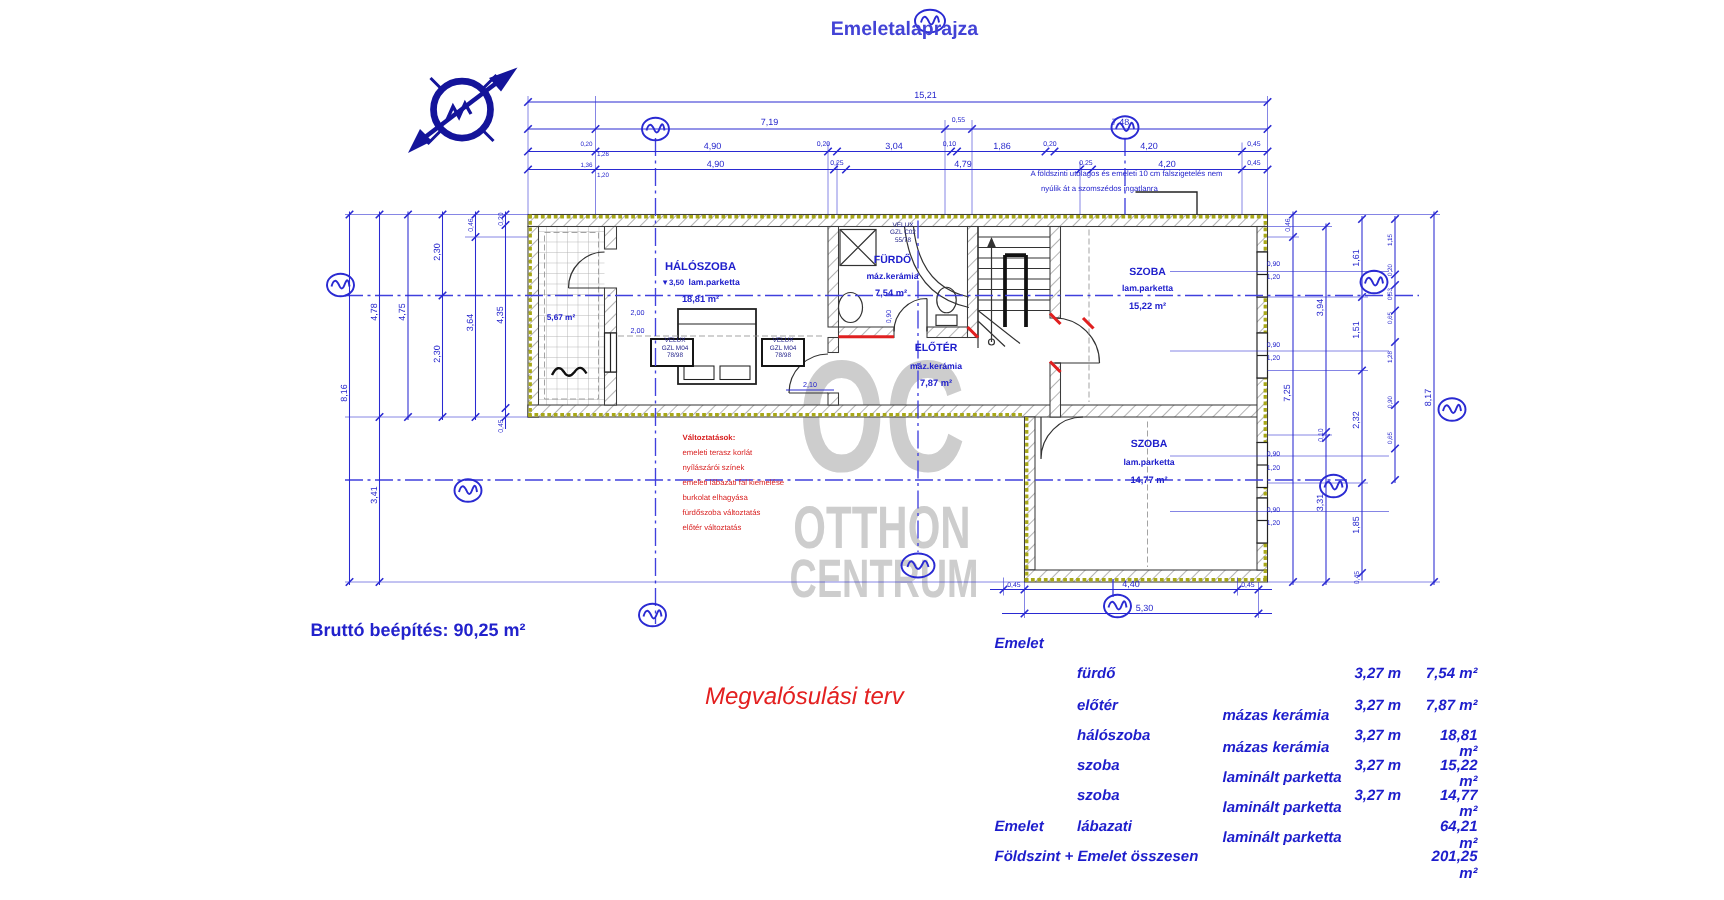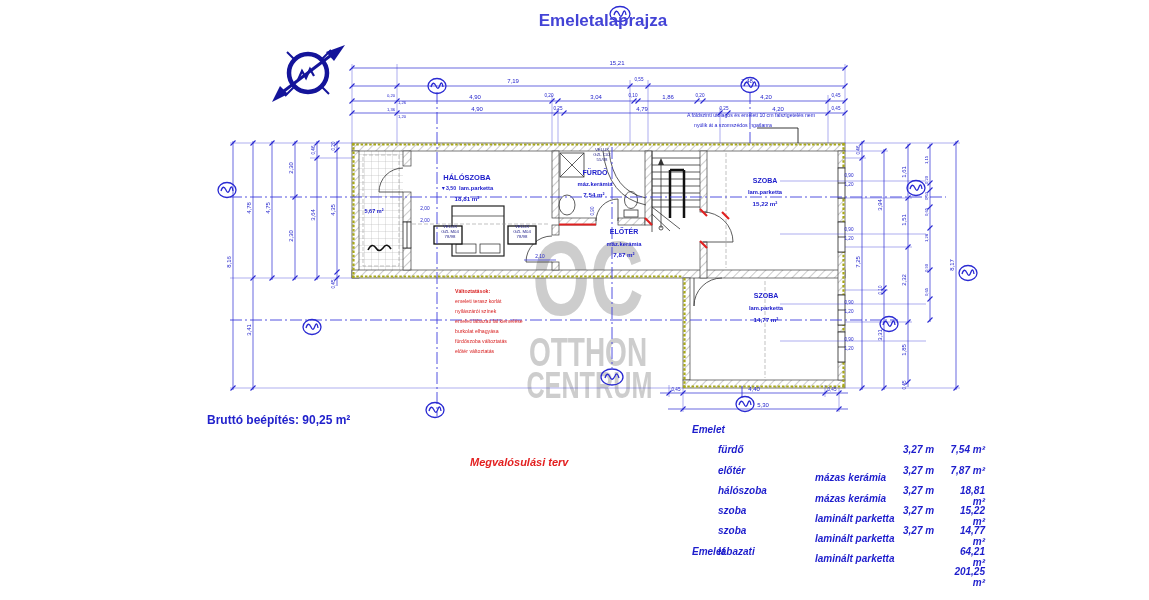--- a/index.html
+++ b/index.html
@@ -27,30 +27,30 @@
   .redmark{stroke:#e02020;stroke-width:2.1;fill:none;}
   .bub{stroke:#2a2ad2;fill:none;stroke-width:1.3;}
   text.d{fill:#2525cc;font-size:6px;text-anchor:middle;font-family:"Liberation Sans",sans-serif;}
   text.s5{font-size:4.6px;} text.s42{font-size:4.2px;} text.s48{font-size:4.8px;}
   text.rl{fill:#2020cc;font-weight:bold;text-anchor:middle;font-family:"Liberation Sans",sans-serif;}
   text.vx{fill:#26268c;font-size:4.3px;text-anchor:middle;font-family:"Liberation Sans",sans-serif;}
   text.chg{fill:#d81f1f;font-size:5.2px;text-anchor:start;font-family:"Liberation Sans",sans-serif;}
   text.note{fill:#2525cc;font-size:5.2px;text-anchor:start;font-family:"Liberation Sans",sans-serif;}
   
   .title{position:absolute;left:538px;top:11px;width:130px;text-align:center;z-index:3;
-         color:#4343d6;font-weight:bold;font-size:17px;}
+         color:#4343d6;font-weight:bold;font-size:13px;}
   .gross{position:absolute;left:207px;top:413px;z-index:3;color:#2222cc;font-weight:bold;font-size:12px;}
-  .plantype{position:absolute;left:470px;top:456px;z-index:3;color:#e32020;font-weight:bold;
-            font-style:italic;font-size:11px;}
+  .plantype{position:absolute;left:470px;top:456px;z-index:3;color:#e32020;font-weight:normal;
+            font-style:italic;font-size:16px;}
   .summary{position:absolute;left:663px;top:424px;z-index:3;display:grid;
            grid-template-columns:55px 97px 88px 42px 40px;grid-auto-rows:20.3px;
            color:#1d1dcc;font-weight:bold;font-style:italic;font-size:10px;align-items:start;}
   .summary .num{text-align:right;}
   .summary .span4{grid-column:1 / span 4;}
-  .summary .c1{grid-column:1;margin-left:29px;} .summary .c2{grid-column:2;} .summary .c3{grid-column:3;margin-top:28px;}
+  .summary .c1{grid-column:1;} .summary .c2{grid-column:2;} .summary .c3{grid-column:3;margin-top:28px;}
   .summary .c4{grid-column:4;} .summary .c5{grid-column:5;}
 </style>
 </head>
 <body>
 
 <div class="stage">
 
   <div class="watermark">
     <div class="wm-oc">OC</div>
     <div class="wm-otthon">OTTHON</div>
@@ -385,16 +385,17 @@
     <div class="c3" style="grid-row:5">laminált parketta</div>
     <div class="c4" style="grid-row:5">3,27 m</div>
     <div class="c5 num" style="grid-row:5">15,22 m²</div>
     <div class="c2" style="grid-row:6">szoba</div>
     <div class="c3" style="grid-row:6">laminált parketta</div>
     <div class="c4" style="grid-row:6">3,27 m</div>
     <div class="c5 num" style="grid-row:6">14,77 m²</div>
     <div class="c1" style="grid-row:7">Emelet</div>
     <div class="c2" style="grid-row:7">lábazati</div>
     <div class="c5 num" style="grid-row:7">64,21 m²</div>
+    <div class="span4" style="grid-row:8">Földszint + Emelet összesen</div>
     <div class="c5 num" style="grid-row:8">201,25 m²</div>
   </div>
 
 </div>
 
 </body></html>

